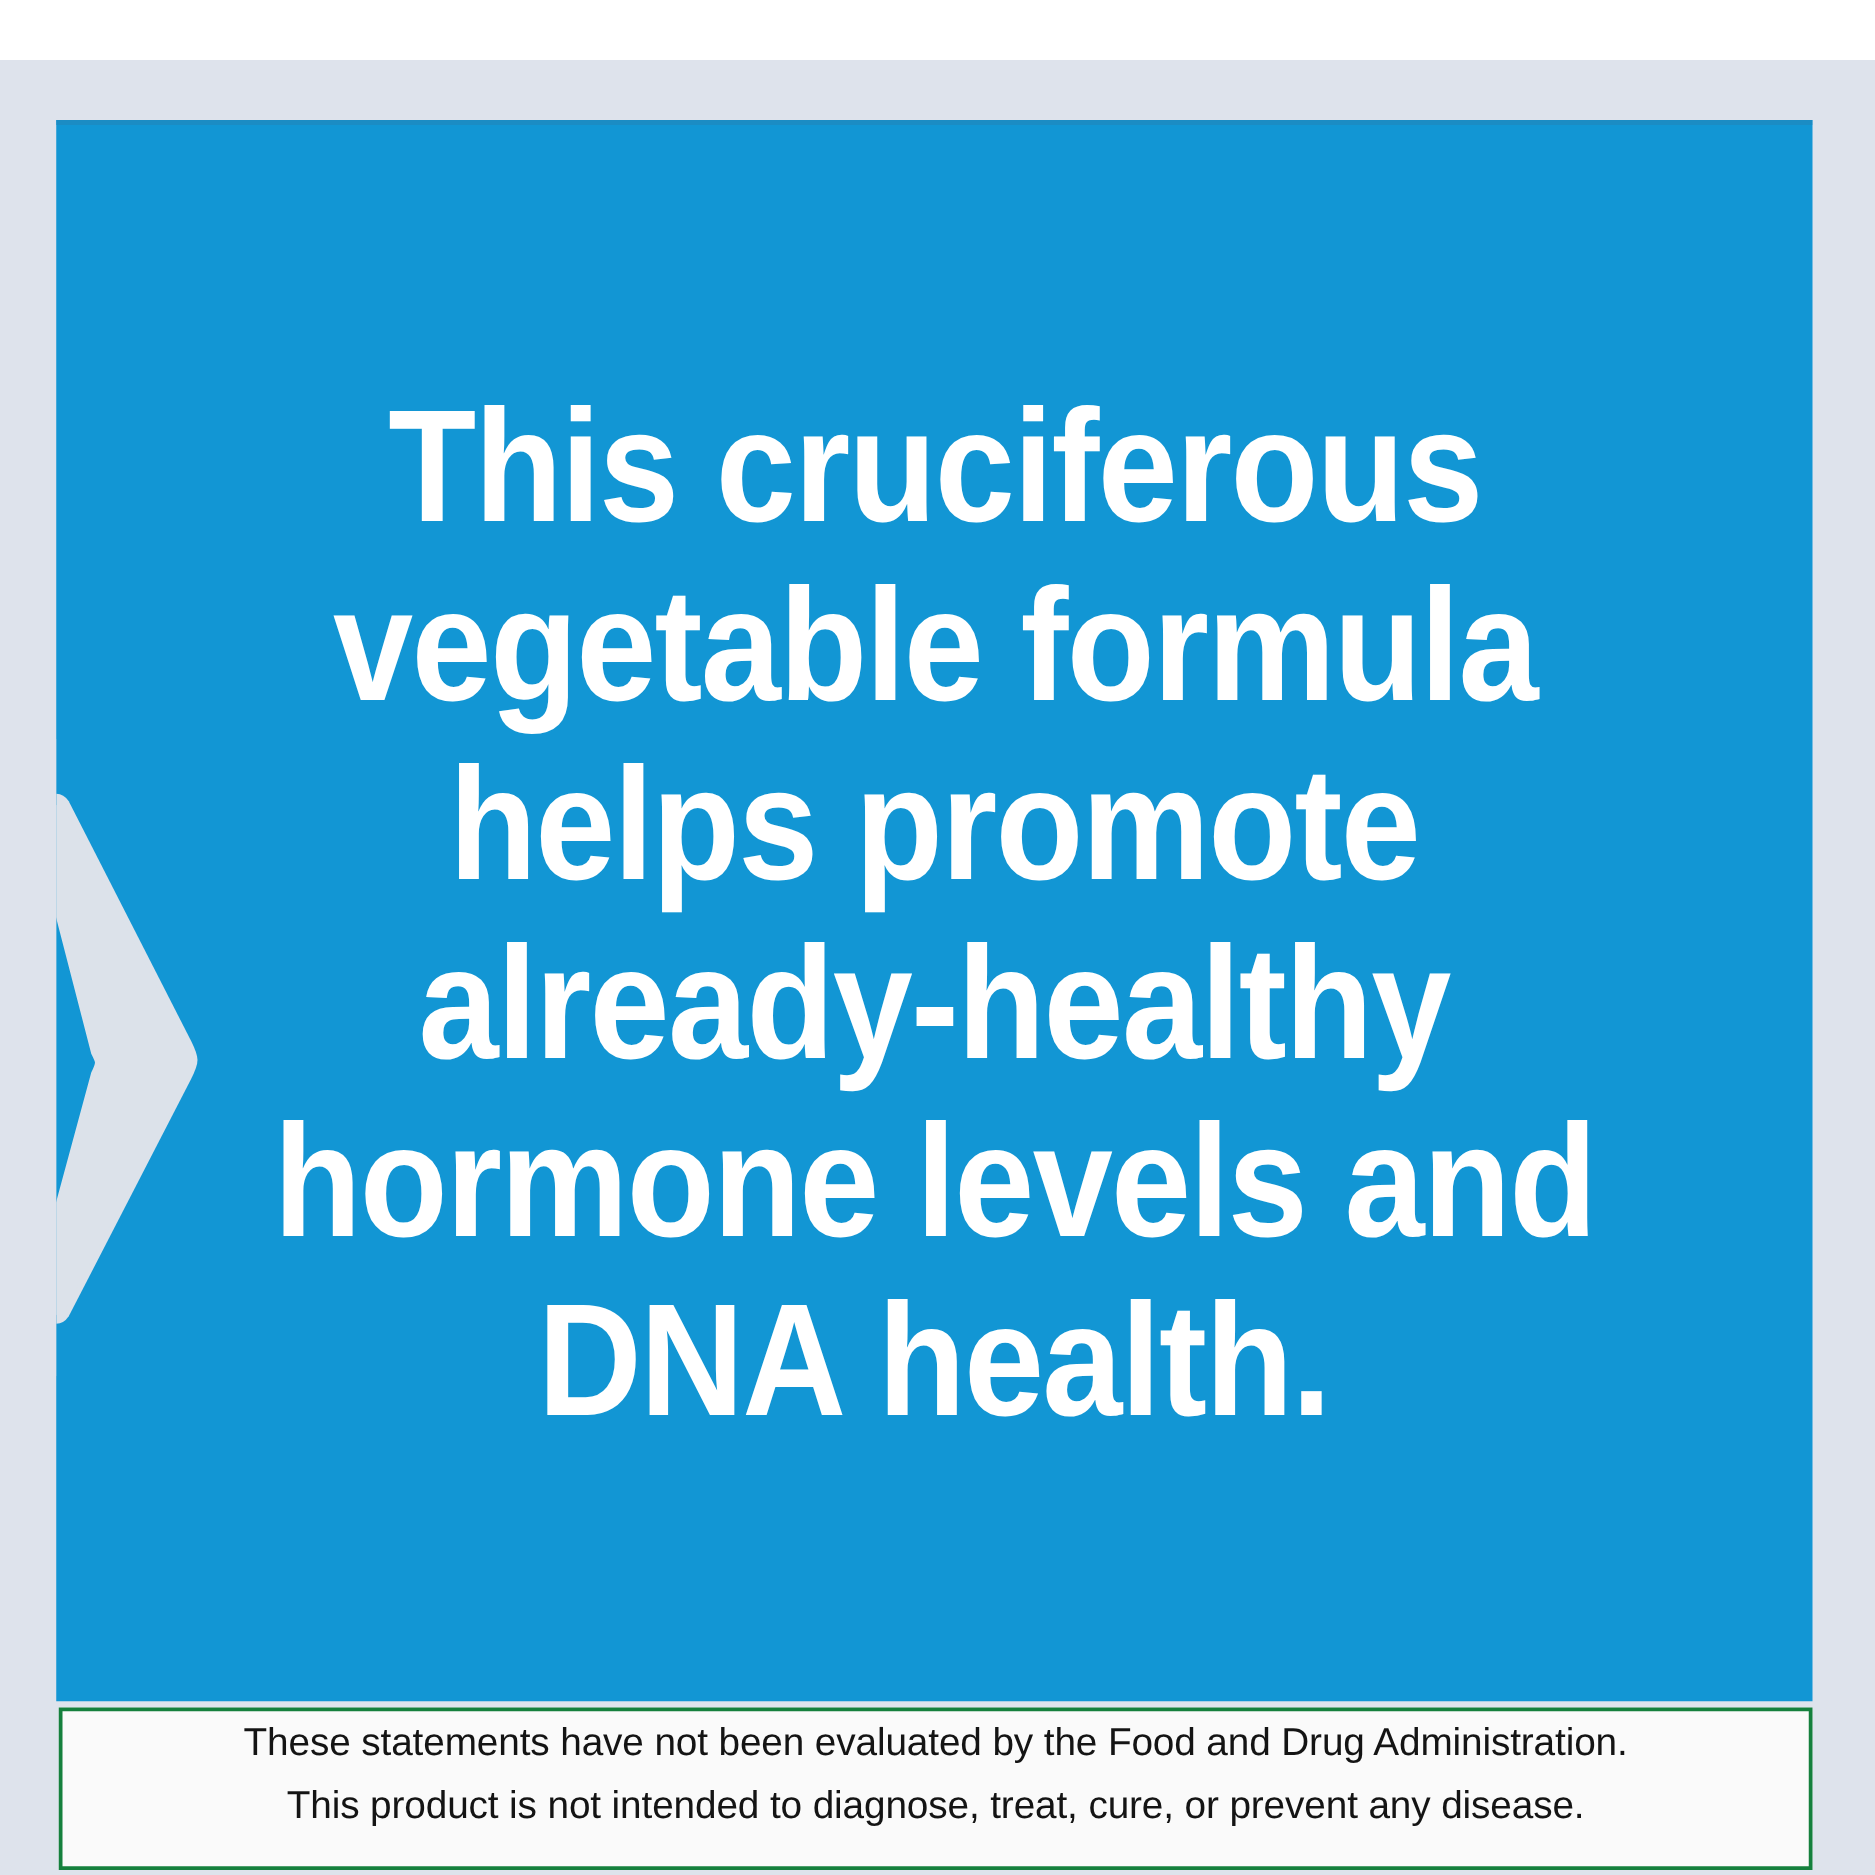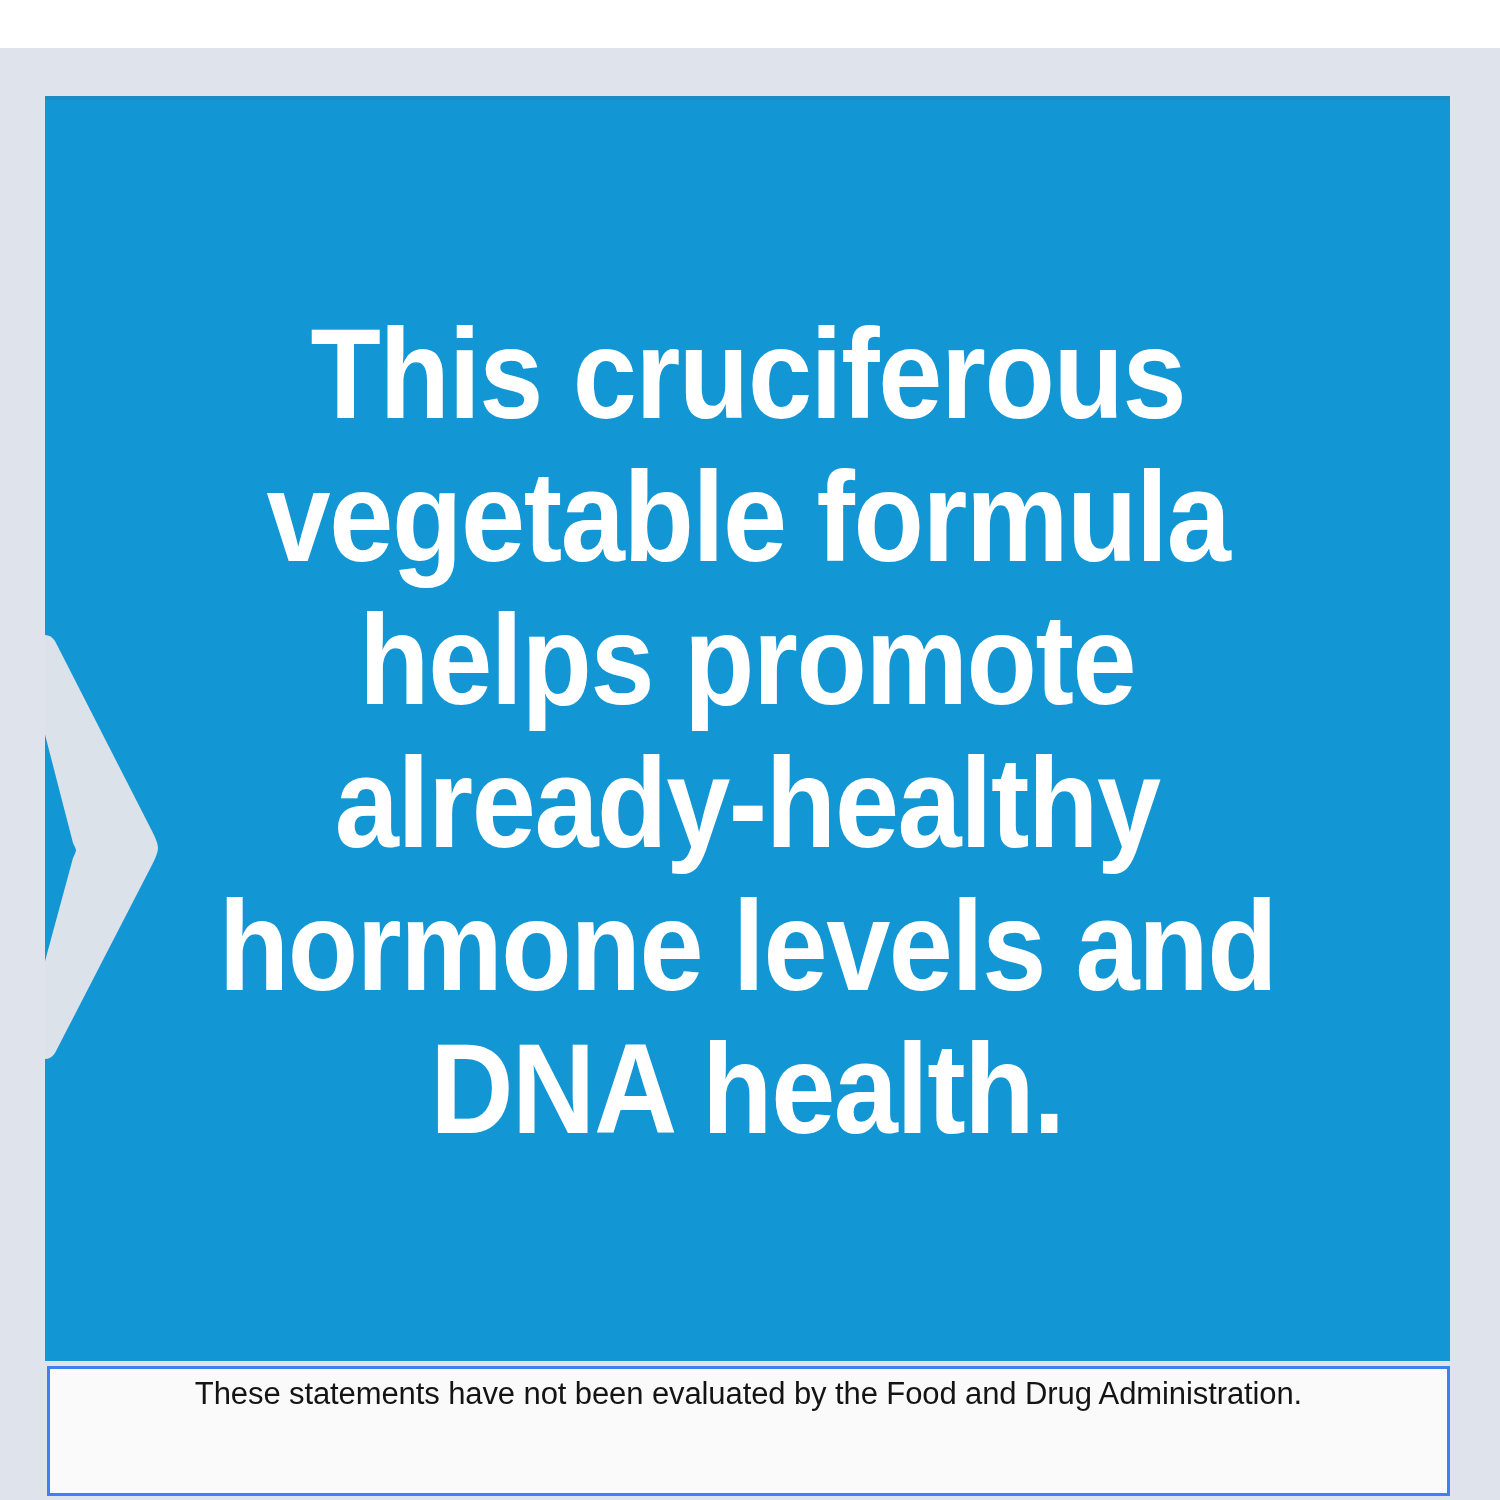--- a/index.html
+++ b/index.html
@@ -81,21 +81,21 @@
 
   
   .disclaimer-box {
     position: absolute;
     left: 47px;
     top: 1318px;
     width: 1403px;
     height: 130px;
     box-sizing: border-box;
     background: #fafafa;
-    border: 3px solid #3b82f6;
+    border: 3px solid #15803d;
     display: flex;
     flex-direction: column;
     align-items: center;
     justify-content: flex-start;
   }
   .disclaimer-line {
     display: block;
     color: #141414;
     font-family: "Liberation Sans", "DejaVu Sans", sans-serif;
     font-weight: 400;
@@ -174,15 +174,16 @@
       <span class="headline-line">helps promote</span>
       <span class="headline-line">already-healthy</span>
       <span class="headline-line">hormone levels and</span>
       <span class="headline-line">DNA health.</span>
     </div>
 
   </div>
 
   <div class="disclaimer-box">
     <span class="disclaimer-line">These statements have not been evaluated by the Food and Drug Administration.</span>
+    <span class="disclaimer-line">This product is not intended to diagnose, treat, cure, or prevent any disease.</span>
   </div>
 
 </div>
 
 </body></html>

